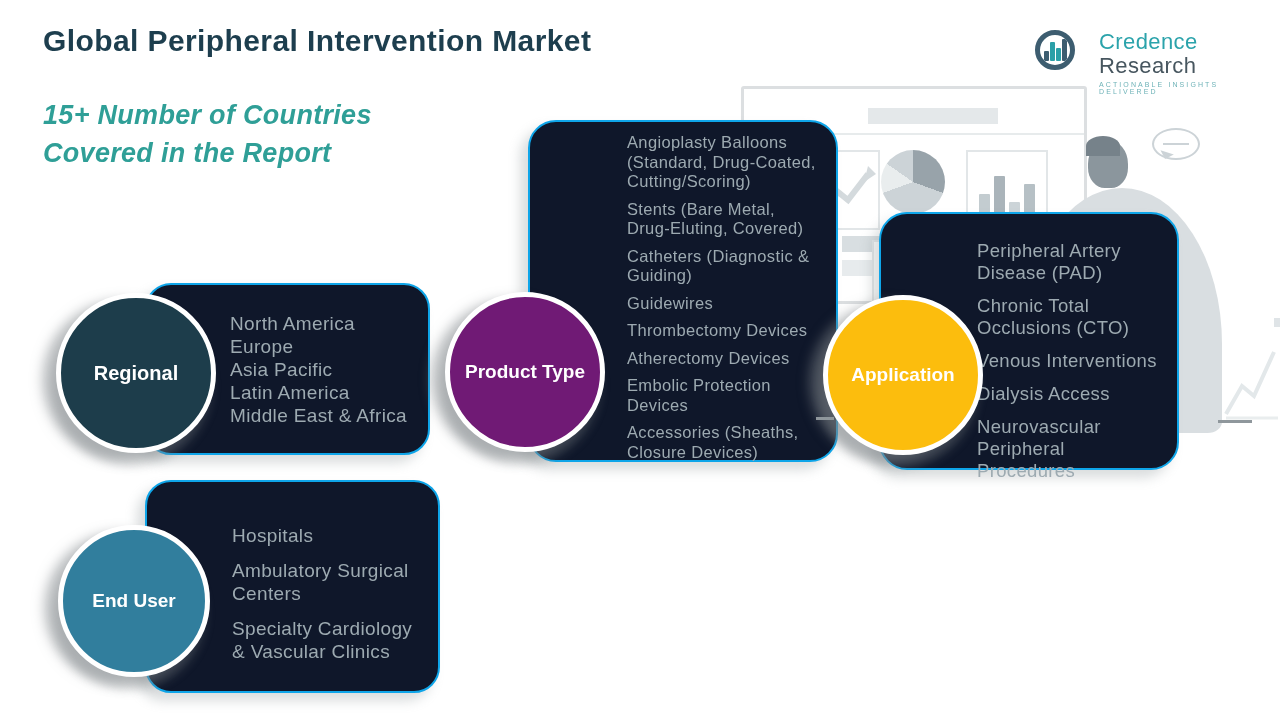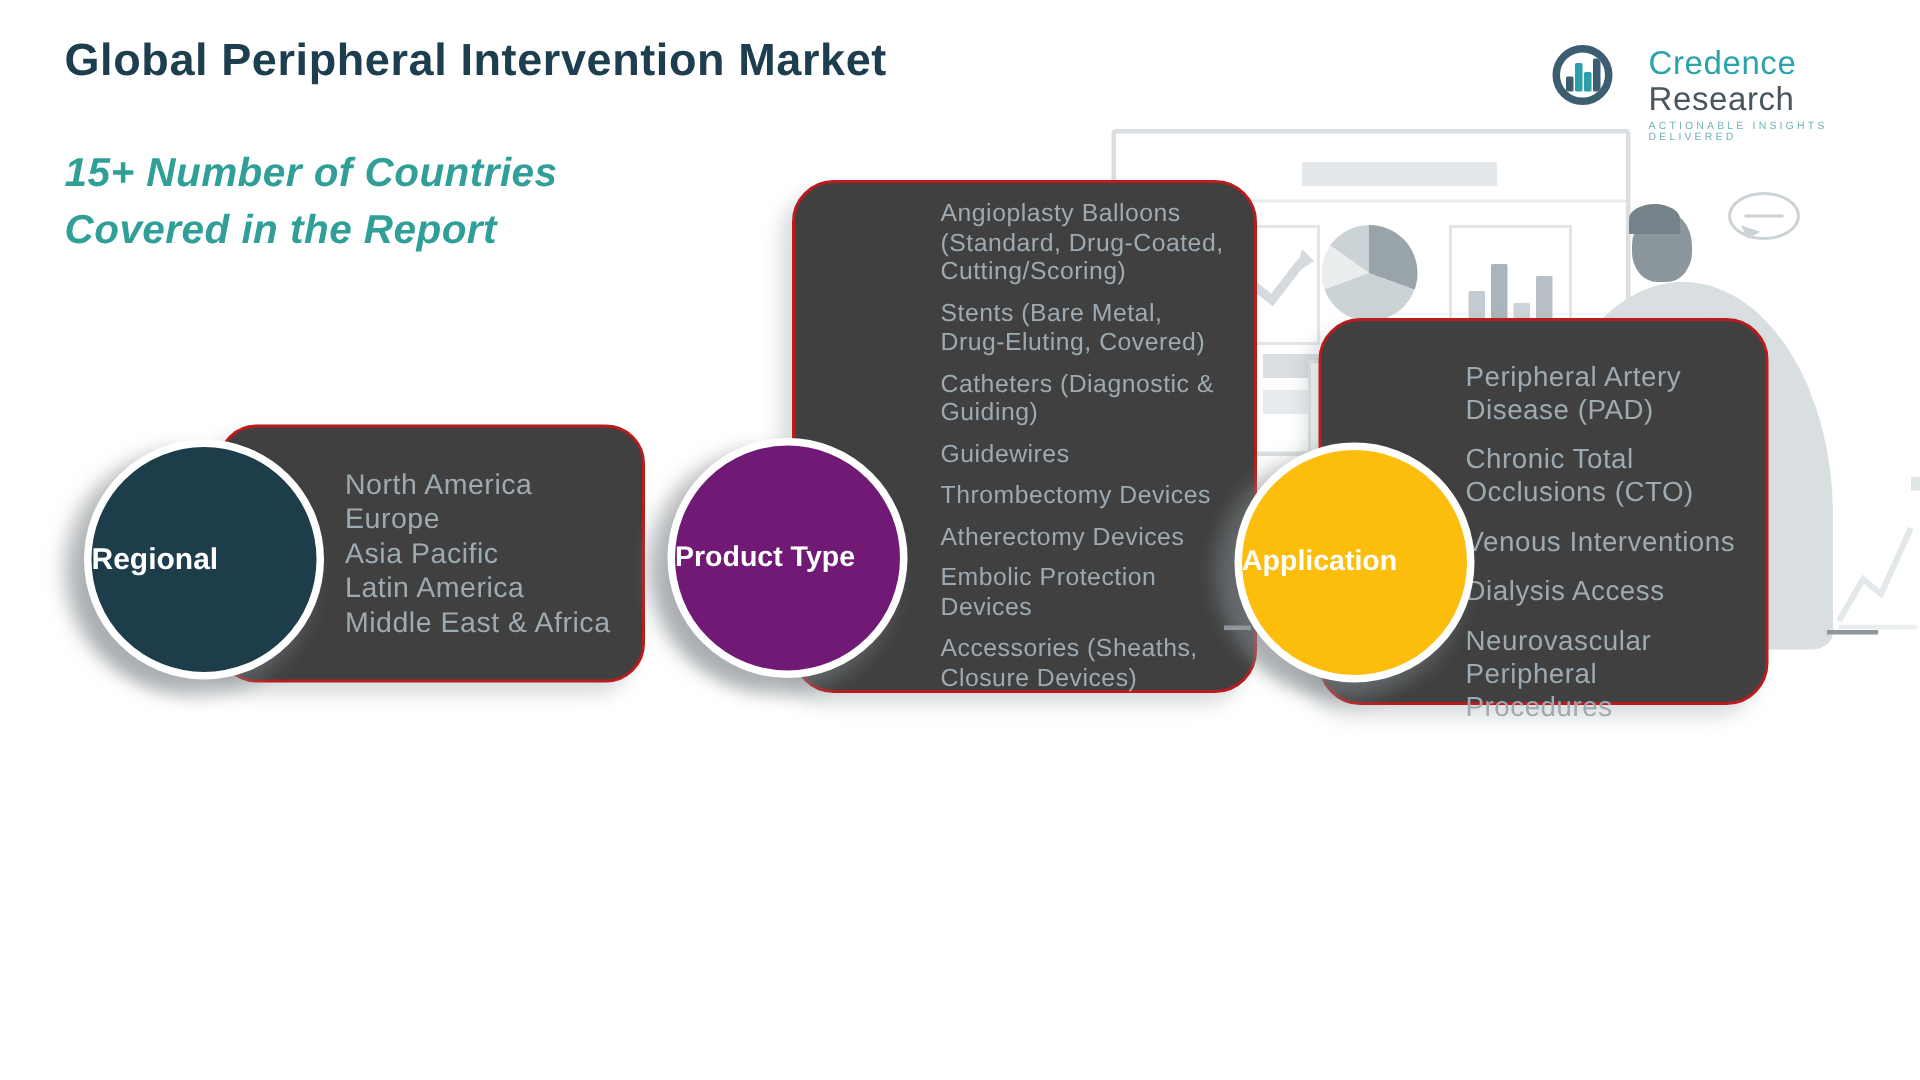--- a/index.html
+++ b/index.html
@@ -77,30 +77,30 @@
     width:0; height:0; border:7px solid transparent; border-top-color:#ccd3d7; transform:rotate(18deg); }
   .speech-bubble i { position:absolute; left:9px; right:9px; top:13px; height:2px; background:#ccd3d7; }
   .floor-dash { height:3px; background:#8f979c; z-index:6; }
   .dash-left  { left:816px; top:417px; width:18px; }
   .dash-right { left:1218px; top:420px; width:34px; }
   .right-chart { left:1224px; top:322px; }
   .right-dot { left:1274px; top:318px; width:9px; height:9px; background:#dfe4e7; }
 
   
   .panel {
-    position:absolute; background:#404040;
-    border:2px solid #b91c1c;
+    position:absolute; background:#0f172a;
+    border:2px solid #0ea5e9;
     box-shadow:-8px 8px 12px rgba(140,148,152,.32);
   }
   .item { color:#9daab1; letter-spacing:.35px; }
   .big-circle {
     position:absolute; border-radius:50%;
     border:5px solid #ffffff;
     box-shadow:-14px 7px 12px rgba(125,132,136,.50), -4px 13px 10px rgba(125,132,136,.30);
-    display:flex; align-items:center; justify-content:flex-start;
+    display:flex; align-items:center; justify-content:center;
     color:#ffffff; font-weight:bold; text-align:center;
   }
 
   
   .regional-panel { left:145px; top:283px; width:285px; height:172px; border-radius:26px;
     padding:27px 14px 0 83px; z-index:2; }
   .regional-panel .item { font-size:19px; line-height:23px; }
   .regional-circle { left:56px; top:293px; width:160px; height:160px; background:#1d3d4b;
     font-size:20px; z-index:2; }
 
@@ -218,14 +218,22 @@
     <div class="item">Peripheral Artery Disease (PAD)</div>
     <div class="item">Chronic Total Occlusions (CTO)</div>
     <div class="item">Venous Interventions</div>
     <div class="item">Dialysis Access</div>
     <div class="item">Neurovascular Peripheral Procedures</div>
   </div>
   <div class="big-circle application-circle">
     <span>Application</span>
   </div>
 
+  <div class="panel enduser-panel">
+    <div class="item">Hospitals</div>
+    <div class="item">Ambulatory Surgical Centers</div>
+    <div class="item">Specialty Cardiology &amp; Vascular Clinics</div>
+  </div>
+  <div class="big-circle enduser-circle">
+    <span>End User</span>
+  </div>
 
 </div>
 
 </body></html>

